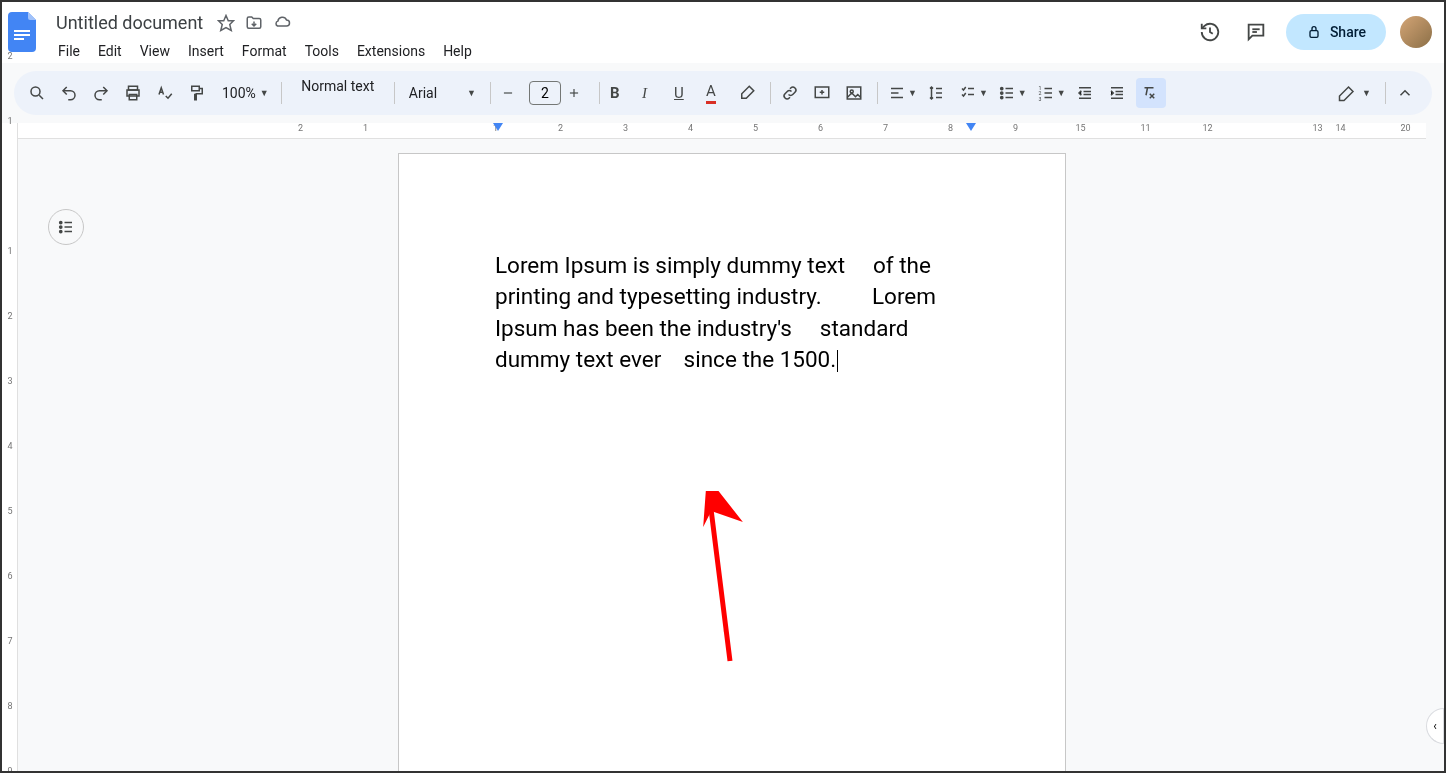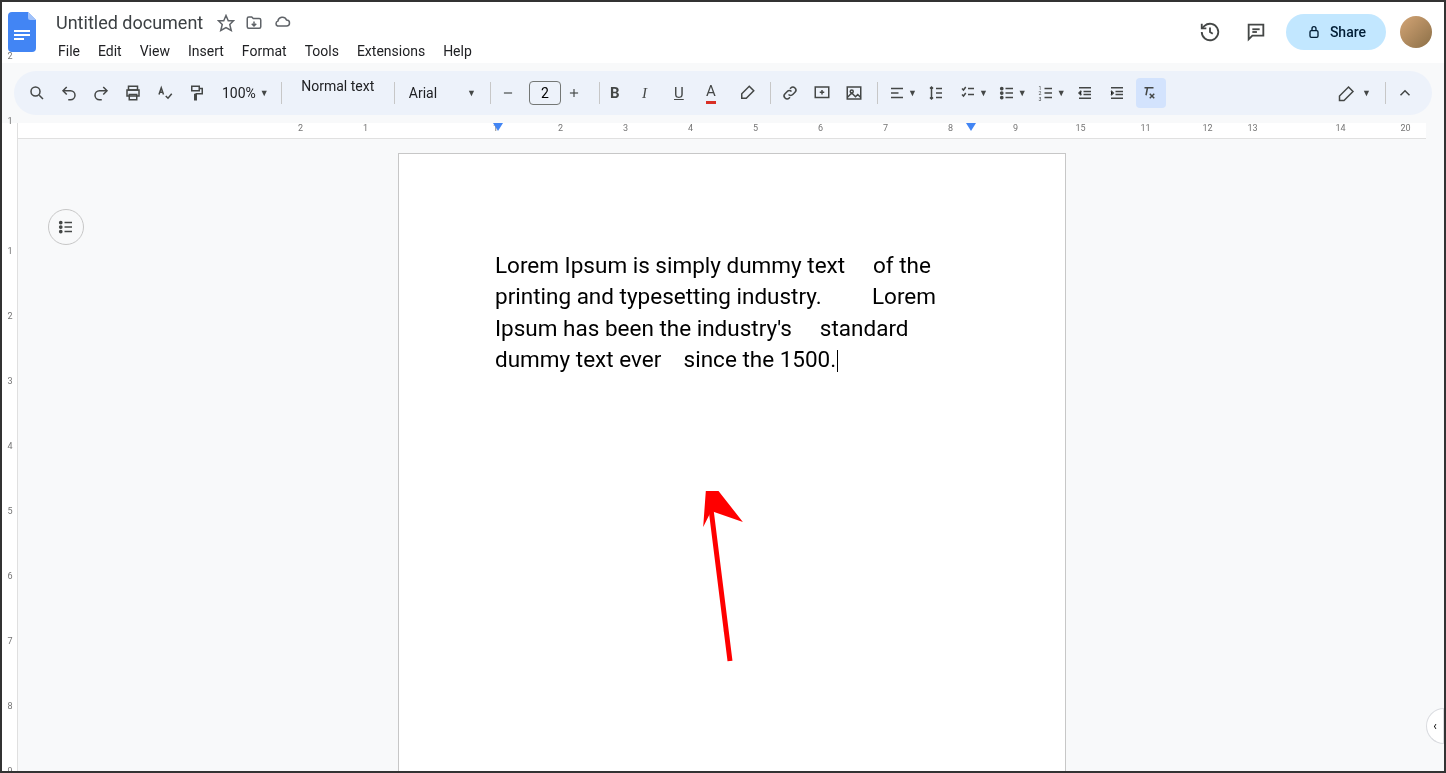--- a/index.html
+++ b/index.html
@@ -340,21 +340,21 @@
           <div class="h-tick" style="position: absolute; left: 195px;">3</div>
           <div class="h-tick" style="position: absolute; left: 260px;">4</div>
           <div class="h-tick" style="position: absolute; left: 325px;">5</div>
           <div class="h-tick" style="position: absolute; left: 390px;">6</div>
           <div class="h-tick" style="position: absolute; left: 455px;">7</div>
           <div class="h-tick" style="position: absolute; left: 520px;">8</div>
           <div class="h-tick" style="position: absolute; left: 585px;">9</div>
           <div class="h-tick" style="position: absolute; left: 650px;">15</div>
           <div class="h-tick" style="position: absolute; left: 715px;">11</div>
           <div class="h-tick" style="position: absolute; left: 777px;">12</div>
-          <div class="h-tick" style="position: absolute; left: 822px;">13</div>
+          <div class="h-tick" style="position: absolute; left: 887px;">13</div>
           <div class="h-tick" style="position: absolute; left: 910px;">14</div>
           <div class="h-tick" style="position: absolute; left: 975px;">20</div>
         </div>
       <div class="ruler-marker-down" style="left:475px;top:0"></div>
       <div class="ruler-marker-down" style="left:948px;top:0"></div>
     </div>
     <div class="left-strip" style="position:absolute;left:24px;top:36px">
       <div class="outline-btn">
           <svg width="18" height="18" viewBox="0 0 24 24" stroke="#444746" stroke-width="2" fill="#444746">
             <circle cx="5" cy="6" r="1.5"></circle>

